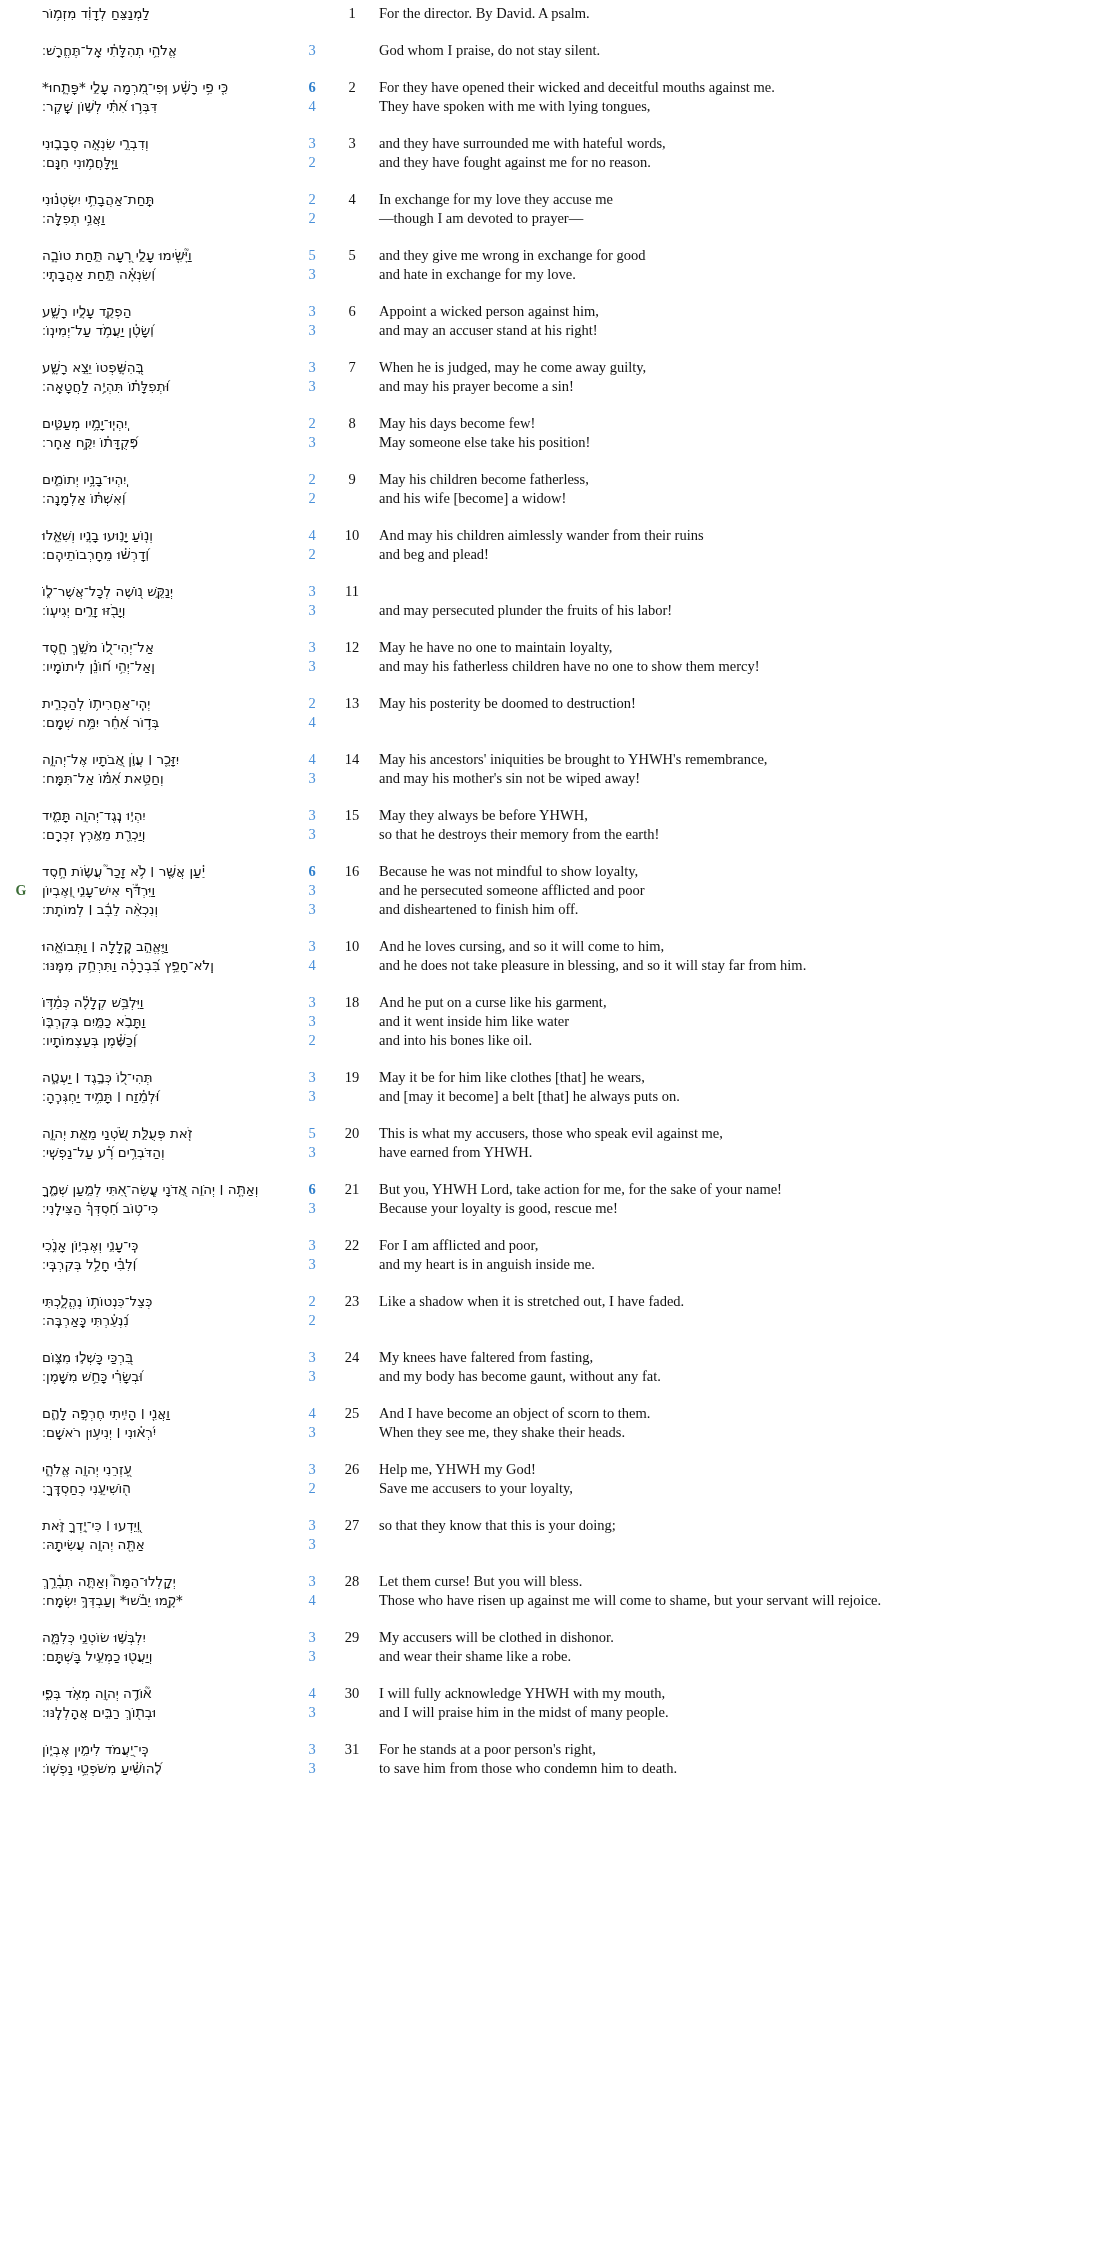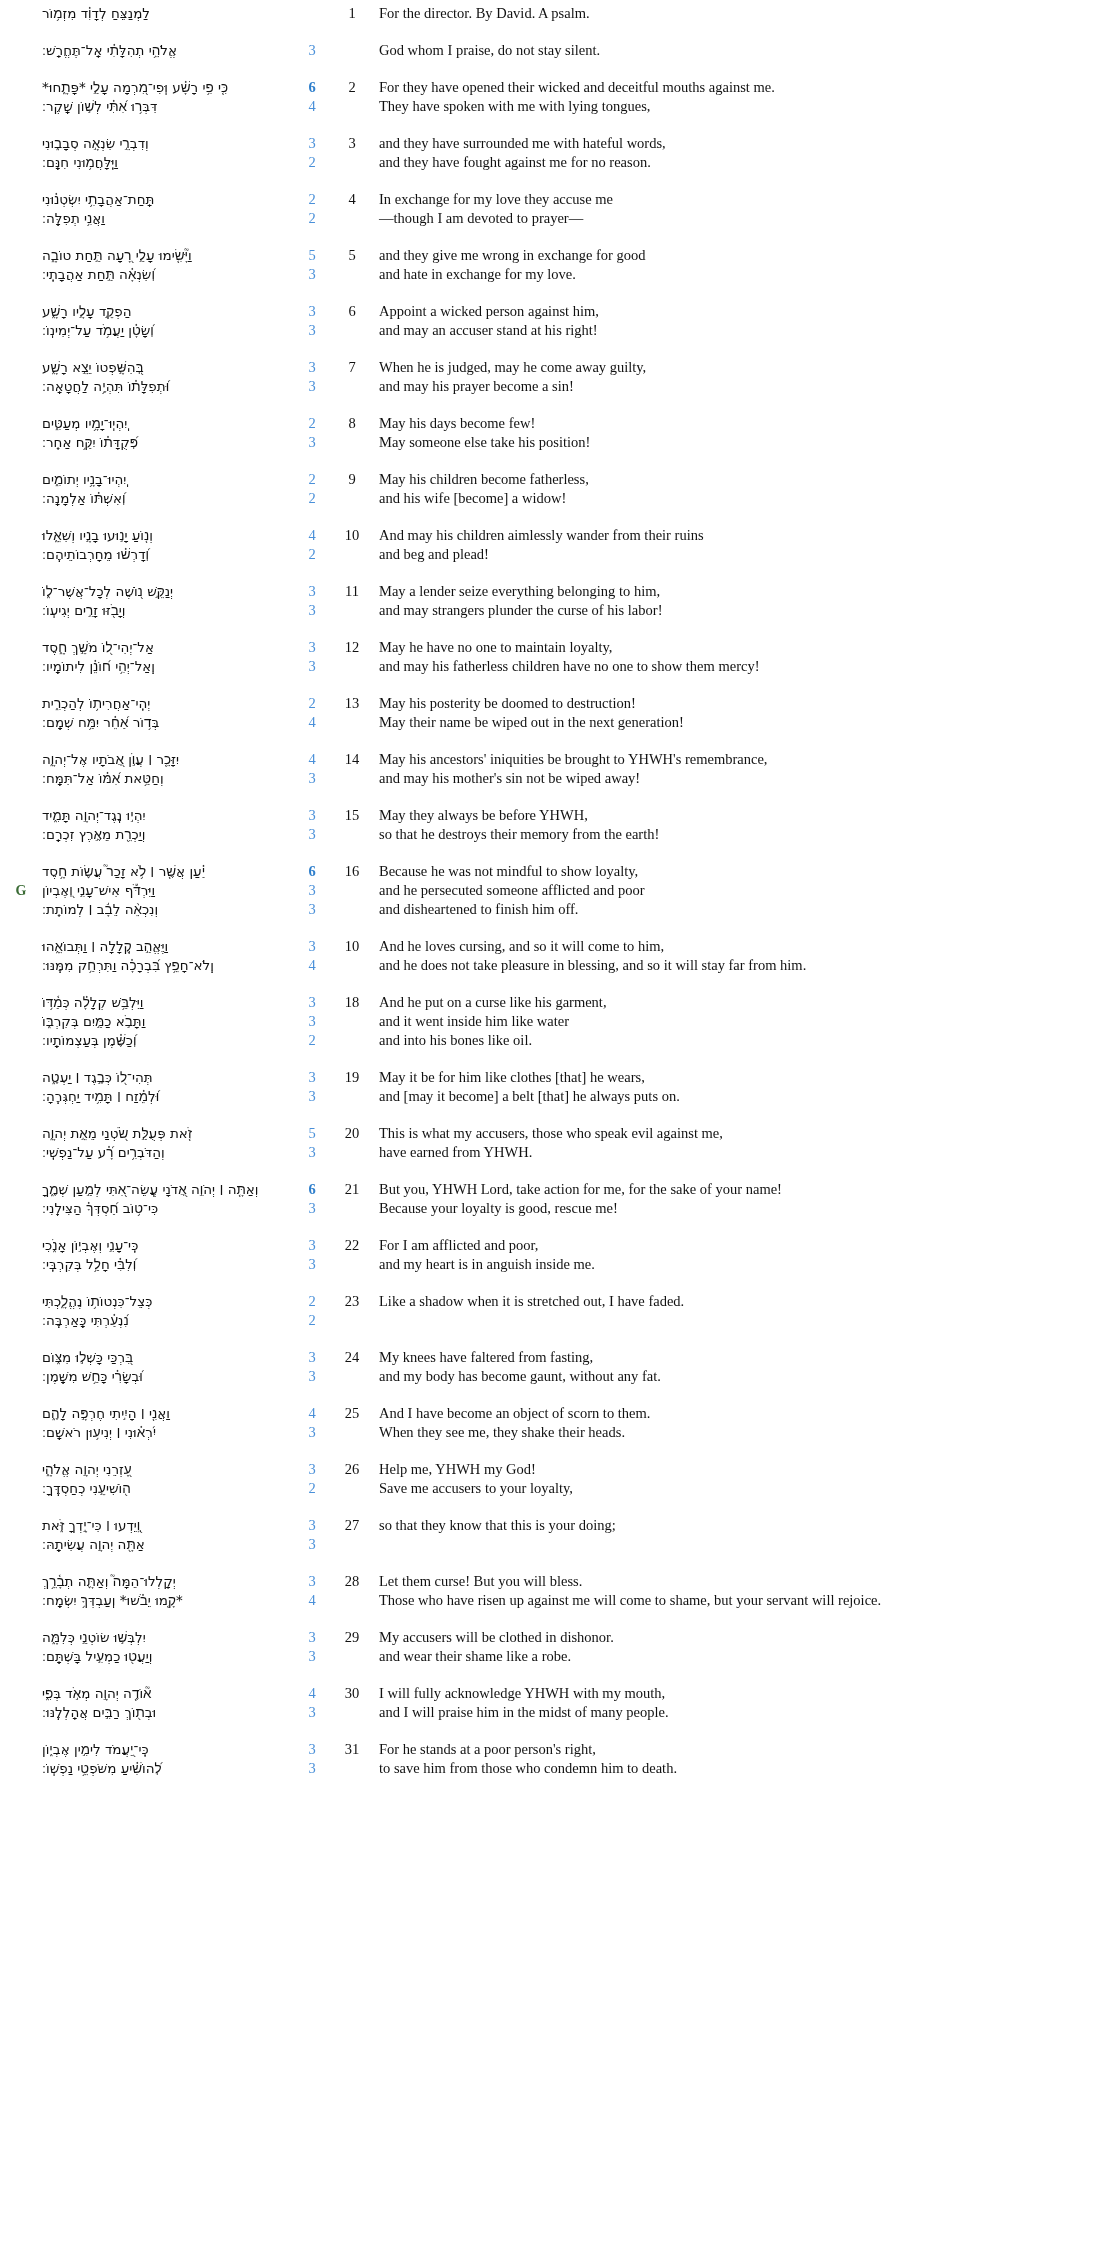--- a/index.html
+++ b/index.html
@@ -263,28 +263,27 @@
           <div class="vnum"></div>
           <div class="eng">and beg and plead!</div>
         </div>
       </div>
       <div class="verse">
         <div class="line">
           <div class="gutter"></div>
           <div class="heb">יְנַקֵּ֣שׁ נ֭וֹשֶׁה לְכָל־אֲשֶׁר־ל֑וֹ</div>
           <div class="cnt">3</div>
           <div class="vnum">11</div>
-          <div class="eng">May a lender seize everything belonging to him,</div>
         </div>
         <div class="line">
           <div class="gutter"></div>
           <div class="heb">וְיָבֹ֖זּוּ זָרִ֣ים יְגִיעֽוֹ׃</div>
           <div class="cnt">3</div>
           <div class="vnum"></div>
-          <div class="eng">and may strangers plunder the curse of his labor!</div>
+          <div class="eng">and may persecuted plunder the fruits of his labor!</div>
         </div>
       </div>
       <div class="verse">
         <div class="line">
           <div class="gutter"></div>
           <div class="heb">אַל־יְהִי־ל֭וֹ מֹשֵׁ֣ךְ חָ֑סֶד</div>
           <div class="cnt">3</div>
           <div class="vnum">12</div>
           <div class="eng">May he have no one to maintain loyalty,</div>
         </div>
@@ -302,21 +301,20 @@
           <div class="heb">יְהִֽי־אַחֲרִית֥וֹ לְהַכְרִ֑ית</div>
           <div class="cnt">2</div>
           <div class="vnum">13</div>
           <div class="eng">May his posterity be doomed to destruction!</div>
         </div>
         <div class="line">
           <div class="gutter"></div>
           <div class="heb">בְּד֥וֹר אַ֝חֵ֗ר יִמַּ֥ח שְׁמָֽם׃</div>
           <div class="cnt">4</div>
           <div class="vnum"></div>
-          <div class="eng">May their name be wiped out in the next generation!</div>
         </div>
       </div>
       <div class="verse">
         <div class="line">
           <div class="gutter"></div>
           <div class="heb">יִזָּכֵ֤ר ׀ עֲוֺ֣ן אֲ֭בֹתָיו אֶל־יְהוָ֑ה</div>
           <div class="cnt">4</div>
           <div class="vnum">14</div>
           <div class="eng">May his ancestors' iniquities be brought to YHWH's remembrance,</div>
         </div>

